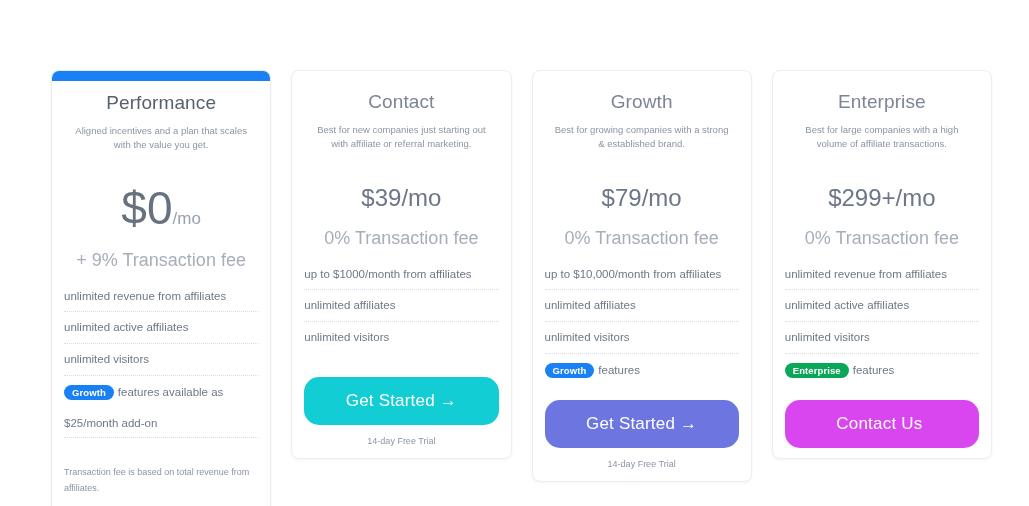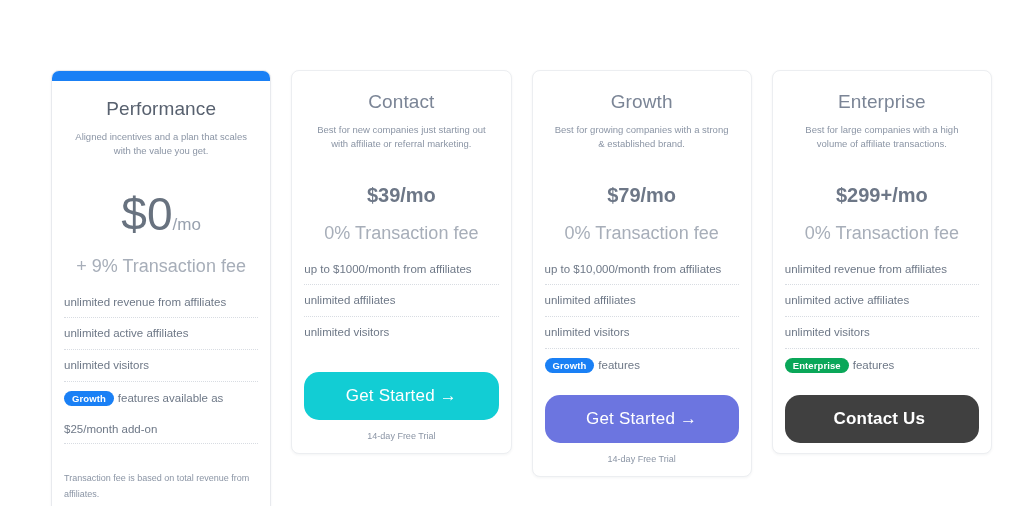--- a/index.html
+++ b/index.html
@@ -49,38 +49,38 @@
     text-align: center;
     font-size: 19px;
     font-weight: 400;
     color: #7b8596;
     margin: 14px 0 0 0;
     letter-spacing: 0.1px;
   }
   .plan-name.featured-name {
     color: #58616f;
     font-size: 19px;
-    margin-top: 17px;
+    margin-top: 11px;
   }
   .plan-desc {
     text-align: center;
     font-size: 9.5px;
     line-height: 1.45;
     color: #8b95a5;
     margin: 10px 6px 0 6px;
   }
   .price-block {
     text-align: center;
     margin-top: 33px;
     white-space: nowrap;
   }
   .price-main {
-    font-size: 20px;
+    font-size: 24px;
     color: #6d7787;
-    font-weight: 700;
+    font-weight: 400;
   }
   .price-main.big {
     font-size: 46px;
     color: #68727f;
     font-weight: 400;
     line-height: 1;
   }
   .price-suffix {
     font-size: 17px;
     color: #98a1ae;
@@ -159,21 +159,21 @@
     font-family: "Liberation Sans", sans-serif;
     font-size: 17px;
     font-weight: 400;
     text-align: center;
     cursor: pointer;
     letter-spacing: 0.2px;
   }
   .cta.blue { background: #1a80f5; padding: 14px 0; margin-top: 14px; }
   .cta.teal { background: #12cdd4; padding: 14px 0; margin-top: 24px; }
   .cta.purple { background: #6c75e0; padding: 14px 0; margin-top: 14px; }
-  .cta.green { background: #404040; padding: 14px 0; margin-top: 14px; font-weight: 700; }
+  .cta.green { background: #d946ef; padding: 14px 0; margin-top: 14px; font-weight: 400; }
   .trial {
     text-align: center;
     font-size: 9px;
     color: #8b95a5;
     margin-top: 11px;
     margin-bottom: 2px;
   }
   .arrow { margin-left: 5px; }
   .spacer-top { height: 6px; }
 </style>

